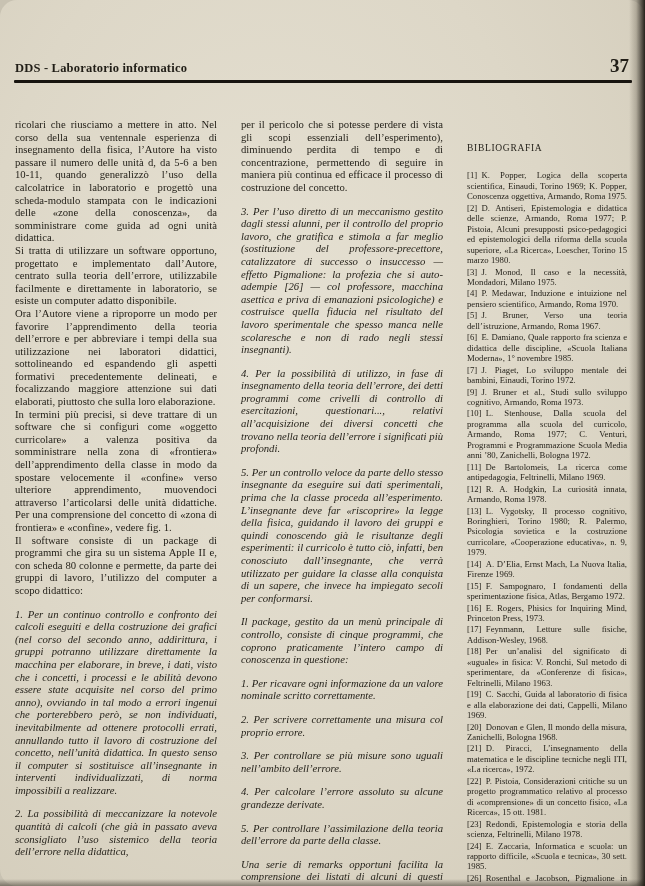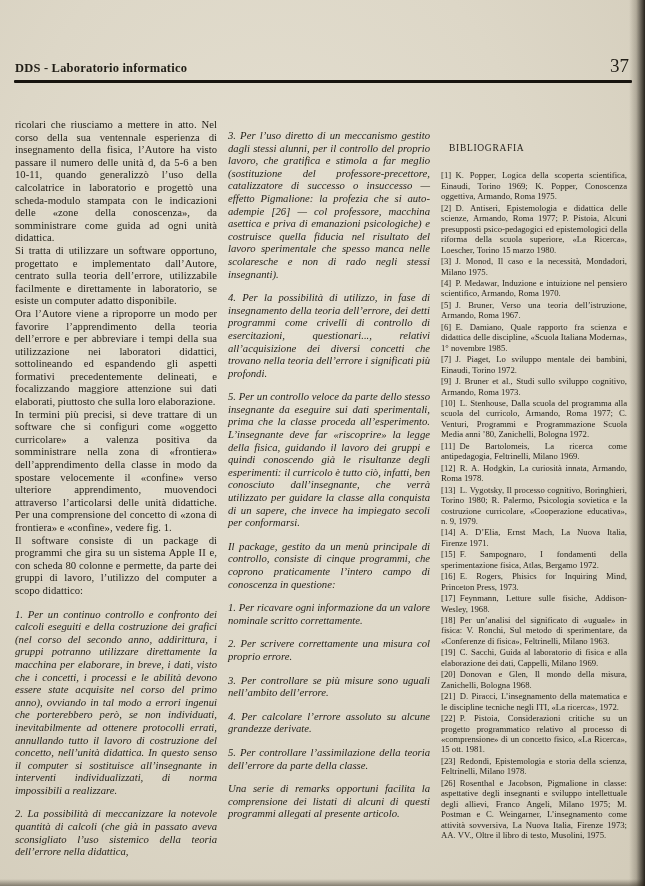--- a/index.html
+++ b/index.html
@@ -5,43 +5,44 @@
   html, body { margin: 0; padding: 0; }
   body {
     width: 645px; height: 886px; overflow: hidden; position: relative;
     background: #c8c2b2;
     font-family: "Liberation Serif", "DejaVu Serif", serif;
   }
   .page {
     position: absolute; inset: 0;
     background: radial-gradient(ellipse at 42% 38%, #e6e1d3 0%, #ddd7c7 55%, #d2cbb9 100%);
     color: #211e17;
+    border-radius: 17px;
   }
   .header-row {
     position: absolute; left: 15px; right: 16px; top: 55px;
     display: flex; justify-content: space-between; align-items: baseline;
   }
   .running-head { font-weight: bold; font-size: 12.5px; letter-spacing: 0.2px; }
-  .page-number { font-weight: normal; font-size: 19px; }
+  .page-number { font-weight: bold; font-size: 19px; }
   .header-rule {
     position: absolute; left: 14px; right: 13px; top: 80px; height: 3px;
     background: #17140f; border-radius: 1px;
   }
   .columns {
     position: absolute; left: 15px; right: 18px; top: 118px; bottom: 4px;
-    display: flex; gap: 11px; overflow: hidden;
+    display: flex; gap: 24px; overflow: hidden;
   }
   .col { text-align: justify; }
   .col-left, .col-mid { width: 202px; flex: none; font-size: 10.7px; line-height: 12.6px; }
   .col-bib { flex: 1; font-size: 8.7px; line-height: 10.45px; }
   .col p { margin: 0; }
   .col p.gap { margin-top: 11px; font-style: italic; }
   .bib-heading {
     font-size: 9.5px; letter-spacing: 0.7px; text-align: left;
-    margin: 25px 0 17px 8px;
+    margin: 25px 0 17px 0;
   }
   .refs p { margin: 0 0 1px 0; }
   .edge-right {
     position: absolute; top: 0; right: 0; width: 16px; height: 100%; pointer-events: none;
     background: linear-gradient(to right, rgba(40,32,20,0) 0%, rgba(35,28,16,0.22) 45%, rgba(14,10,5,0.88) 100%);
   }
   .edge-bottom {
     position: absolute; left: 0; bottom: 0; width: 100%; height: 7px; pointer-events: none;
     background: linear-gradient(to bottom, rgba(40,32,20,0), rgba(30,24,14,0.45));
   }
@@ -61,20 +62,21 @@
     <div class="col col-left">
         <p>ricolari che riusciamo a mettere in atto. Nel corso della sua ventennale esperienza di insegnamento della fisica, l’Autore ha visto passare il numero delle unità d, da 5-6 a ben 10-11, quando generalizzò l’uso della calcolatrice in laboratorio e progettò una scheda-modulo stampata con le indicazioni delle «zone della conoscenza», da somministrare come guida ad ogni unità didattica.</p>
         <p>Si tratta di utilizzare un software opportuno, progettato e implementato dall’Autore, centrato sulla teoria dell’errore, utilizzabile facilmente e direttamente in laboratorio, se esiste un computer adatto disponibile.</p>
         <p>Ora l’Autore viene a riproporre un modo per favorire l’apprendimento della teoria dell’errore e per abbreviare i tempi della sua utilizzazione nei laboratori didattici, sottolineando ed espandendo gli aspetti formativi precedentemente delineati, e focalizzando maggiore attenzione sui dati elaborati, piuttosto che sulla loro elaborazione.</p>
         <p>In termini più precisi, si deve trattare di un software che si configuri come «oggetto curricolare» a valenza positiva da somministrare nella zona di «frontiera» dell’apprendimento della classe in modo da spostare velocemente il «confine» verso ulteriore apprendimento, muovendoci attraverso l’articolarsi delle unità didattiche. Per una comprensione del concetto di «zona di frontiera» e «confine», vedere fig. 1.</p>
         <p>Il software consiste di un package di programmi che gira su un sistema Apple II e, con scheda 80 colonne e permette, da parte dei gruppi di lavoro, l’utilizzo del computer a scopo didattico:</p>
         <p class="gap">1. Per un continuo controllo e confronto dei calcoli eseguiti e della costruzione dei grafici (nel corso del secondo anno, addirittura, i gruppi potranno utilizzare direttamente la macchina per elaborare, in breve, i dati, visto che i concetti, i processi e le abilità devono essere state acquisite nel corso del primo anno), ovviando in tal modo a errori ingenui che porterebbero però, se non individuati, inevitabilmente ad ottenere protocolli errati, annullando tutto il lavoro di costruzione del concetto, nell’unità didattica. In questo senso il computer si sostituisce all’insegnante in interventi individualizzati, di norma impossibili a realizzare.</p>
         <p class="gap">2. La possibilità di meccanizzare la notevole quantità di calcoli (che già in passato aveva sconsigliato l’uso sistemico della teoria dell’errore nella didattica,</p>
       </div>
     <div class="col col-mid">
+        <p>per il pericolo che si potesse perdere di vista gli scopi essenziali dell’esperimento), diminuendo perdita di tempo e di concentrazione, permettendo di seguire in maniera più continua ed efficace il processo di costruzione del concetto.</p>
         <p class="gap">3. Per l’uso diretto di un meccanismo gestito dagli stessi alunni, per il controllo del proprio lavoro, che gratifica e stimola a far meglio (sostituzione del professore-precettore, catalizzatore di successo o insuccesso — effetto Pigmalione: la profezia che si auto-adempie [26] — col professore, macchina asettica e priva di emanazioni psicologiche) e costruisce quella fiducia nel risultato del lavoro sperimentale che spesso manca nelle scolaresche e non di rado negli stessi insegnanti).</p>
         <p class="gap">4. Per la possibilità di utilizzo, in fase di insegnamento della teoria dell’errore, dei detti programmi come crivelli di controllo di esercitazioni, questionari..., relativi all’acquisizione dei diversi concetti che trovano nella teoria dell’errore i significati più profondi.</p>
         <p class="gap">5. Per un controllo veloce da parte dello stesso insegnante da eseguire sui dati sperimentali, prima che la classe proceda all’esperimento. L’insegnante deve far «riscoprire» la legge della fisica, guidando il lavoro dei gruppi e quindi conoscendo già le risultanze degli esperimenti: il curricolo è tutto ciò, infatti, ben conosciuto dall’insegnante, che verrà utilizzato per guidare la classe alla conquista di un sapere, che invece ha impiegato secoli per conformarsi.</p>
         <p class="gap">Il package, gestito da un menù principale di controllo, consiste di cinque programmi, che coprono praticamente l’intero campo di conoscenza in questione:</p>
         <p class="gap">1. Per ricavare ogni informazione da un valore nominale scritto correttamente.</p>
         <p class="gap">2. Per scrivere correttamente una misura col proprio errore.</p>
         <p class="gap">3. Per controllare se più misure sono uguali nell’ambito dell’errore.</p>
         <p class="gap">4. Per calcolare l’errore assoluto su alcune grandezze derivate.</p>
         <p class="gap">5. Per controllare l’assimilazione della teoria dell’errore da parte della classe.</p>
         <p class="gap">Una serie di remarks opportuni facilita la comprensione dei listati di alcuni di questi programmi allegati al presente articolo.</p>
@@ -87,30 +89,31 @@
           <p>[3] J. Monod, Il caso e la necessità, Mondadori, Milano 1975.</p>
           <p>[4] P. Medawar, Induzione e intuizione nel pensiero scientifico, Armando, Roma 1970.</p>
           <p>[5] J. Bruner, Verso una teoria dell’istruzione, Armando, Roma 1967.</p>
           <p>[6] E. Damiano, Quale rapporto fra scienza e didattica delle discipline, «Scuola Italiana Moderna», 1° novembre 1985.</p>
           <p>[7] J. Piaget, Lo sviluppo mentale dei bambini, Einaudi, Torino 1972.</p>
           <p>[9] J. Bruner et al., Studi sullo sviluppo cognitivo, Armando, Roma 1973.</p>
           <p>[10] L. Stenhouse, Dalla scuola del programma alla scuola del curricolo, Armando, Roma 1977; C. Venturi, Programmi e Programmazione Scuola Media anni ’80, Zanichelli, Bologna 1972.</p>
           <p>[11] De Bartolomeis, La ricerca come antipedagogia, Feltrinelli, Milano 1969.</p>
           <p>[12] R. A. Hodgkin, La curiosità innata, Armando, Roma 1978.</p>
           <p>[13] L. Vygotsky, Il processo cognitivo, Boringhieri, Torino 1980; R. Palermo, Psicologia sovietica e la costruzione curricolare, «Cooperazione educativa», n. 9, 1979.</p>
-          <p>[14] A. D’Elia, Ernst Mach, La Nuova Italia, Firenze 1971.</p>
+          <p>[14] A. D’Elia, Ernst Mach, La Nuova Italia, Firenze 1969.</p>
           <p>[15] F. Sampognaro, I fondamenti della sperimentazione fisica, Atlas, Bergamo 1972.</p>
           <p>[16] E. Rogers, Phisics for Inquiring Mind, Princeton Press, 1973.</p>
           <p>[17] Feynmann, Letture sulle fisiche, Addison-Wesley, 1968.</p>
           <p>[18] Per un’analisi del significato di «uguale» in fisica: V. Ronchi, Sul metodo di sperimentare, da «Conferenze di fisica», Feltrinelli, Milano 1963.</p>
           <p>[19] C. Sacchi, Guida al laboratorio di fisica e alla elaborazione dei dati, Cappelli, Milano 1969.</p>
           <p>[20] Donovan e Glen, Il mondo della misura, Zanichelli, Bologna 1968.</p>
           <p>[21] D. Piracci, L’insegnamento della matematica e le discipline tecniche negli ITI, «La ricerca», 1972.</p>
           <p>[22] P. Pistoia, Considerazioni critiche su un progetto programmatico relativo al processo di «comprensione» di un concetto fisico, «La Ricerca», 15 ott. 1981.</p>
           <p>[23] Redondi, Epistemologia e storia della scienza, Feltrinelli, Milano 1978.</p>
+          <p>[24] E. Zaccaria, Informatica e scuola: un rapporto difficile, «Scuola e tecnica», 30 sett. 1985.</p>
           <p>[26] Rosenthal e Jacobson, Pigmalione in classe: aspettative degli insegnanti e sviluppo intellettuale degli allievi, Franco Angeli, Milano 1975; M. Postman e C. Weingarner, L’insegnamento come attività sovversiva, La Nuova Italia, Firenze 1973; AA. VV., Oltre il libro di testo, Musolini, 1975.</p>
         </div>
     </div>
   </div>
 
   <div class="edge-right"></div>
   <div class="edge-bottom"></div>
 </div>
 
 </body></html>

